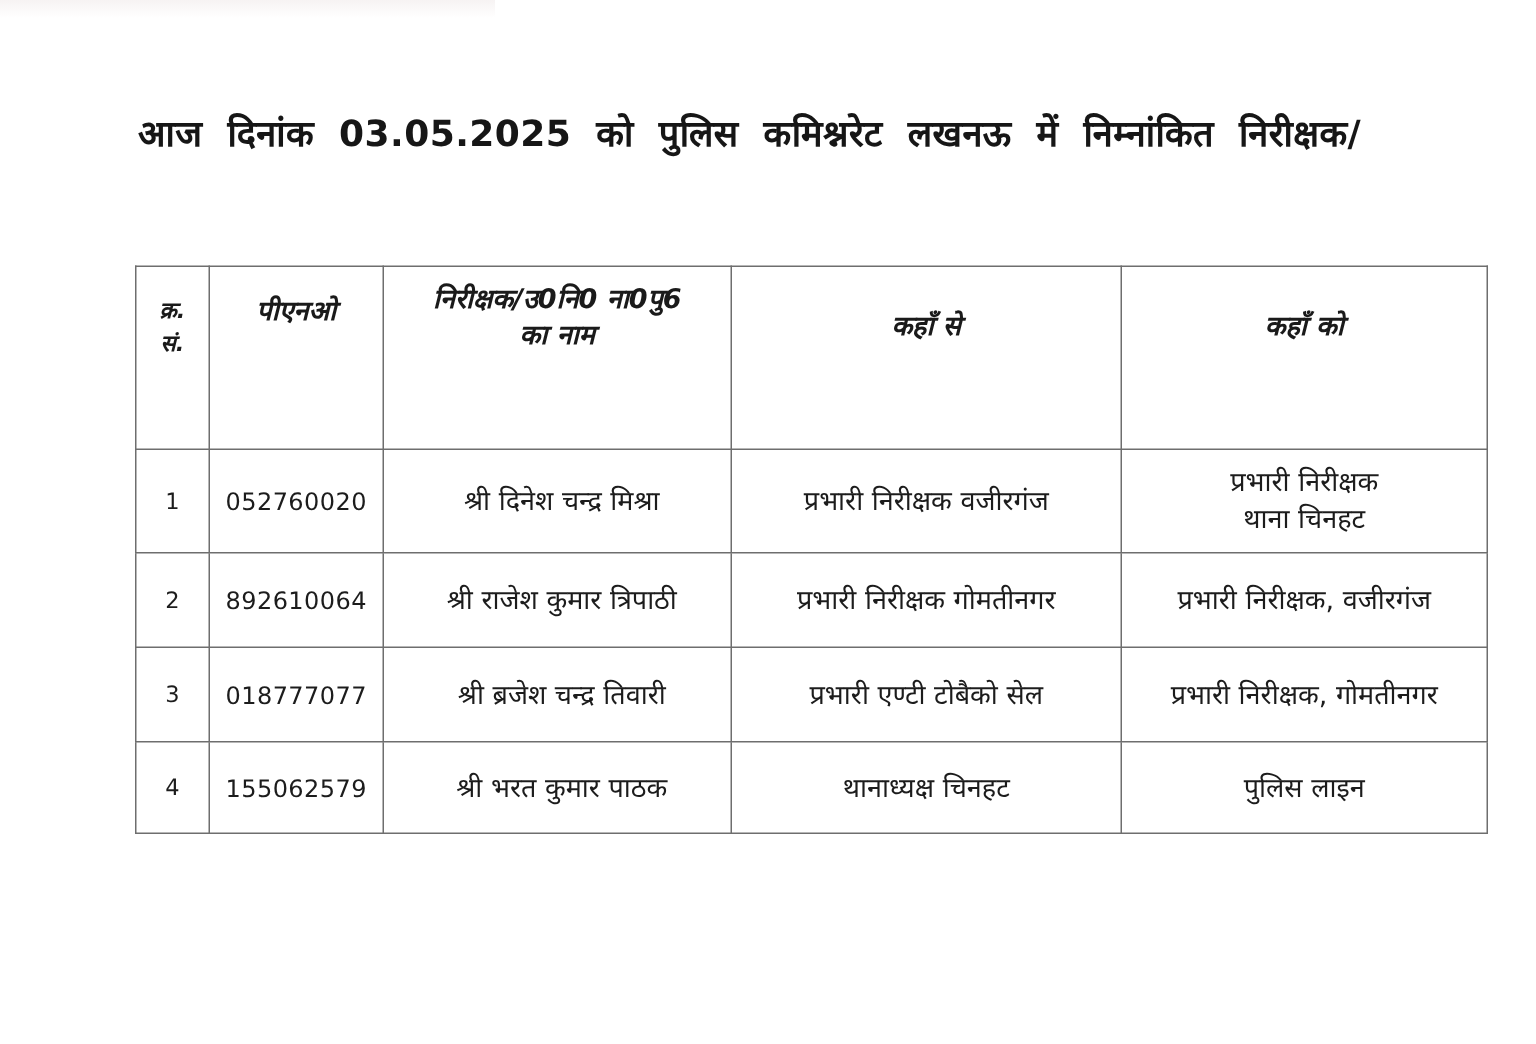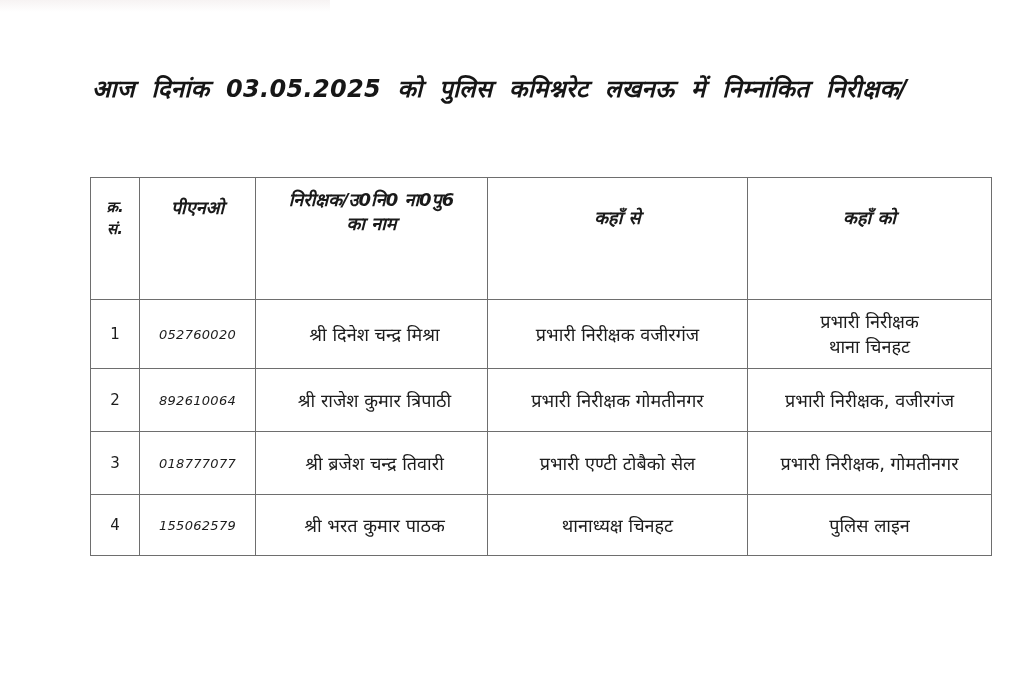--- a/index.html
+++ b/index.html
@@ -26,21 +26,20 @@
       position: absolute;
       left: 92px;
       top: 70px;
       width: 900px;
       font-size: 24px;
       font-weight: bold;
       line-height: 38px;
       letter-spacing: 0.3px;
       word-spacing: 8px;
       color: #161616;
-      font-style: italic;
     }
     .heading .line { display: block; white-space: nowrap; }
 
     table.transfer {
       position: absolute;
       left: 90px;
       top: 177px;
       border-collapse: collapse;
       table-layout: fixed;
       width: 901px;
@@ -61,21 +60,21 @@
       padding-top: 18px;
       font-style: italic;
     }
     table.transfer th.sr { font-size: 15px; line-height: 22px; padding-top: 18px; }
     table.transfer td {
       font-size: 18px;
       line-height: 25px;
       color: #1c1c1c;
     }
     table.transfer td.num { font-size: 15px; }
-    table.transfer td.pno { font-size: 13px; letter-spacing: 0.3px; font-style: italic; }
+    table.transfer td.pno { font-size: 16px; letter-spacing: 0.3px; }
     table.transfer td.name { text-align: center; padding-left: 10px; }
     tr.r1 td { height: 68px; }
     tr.r2 td { height: 62px; }
     tr.r3 td { height: 62px; }
     tr.r4 td { height: 60px; }
     .multiline span { display: block; }
   </style>
 </head>
 <body>
 

